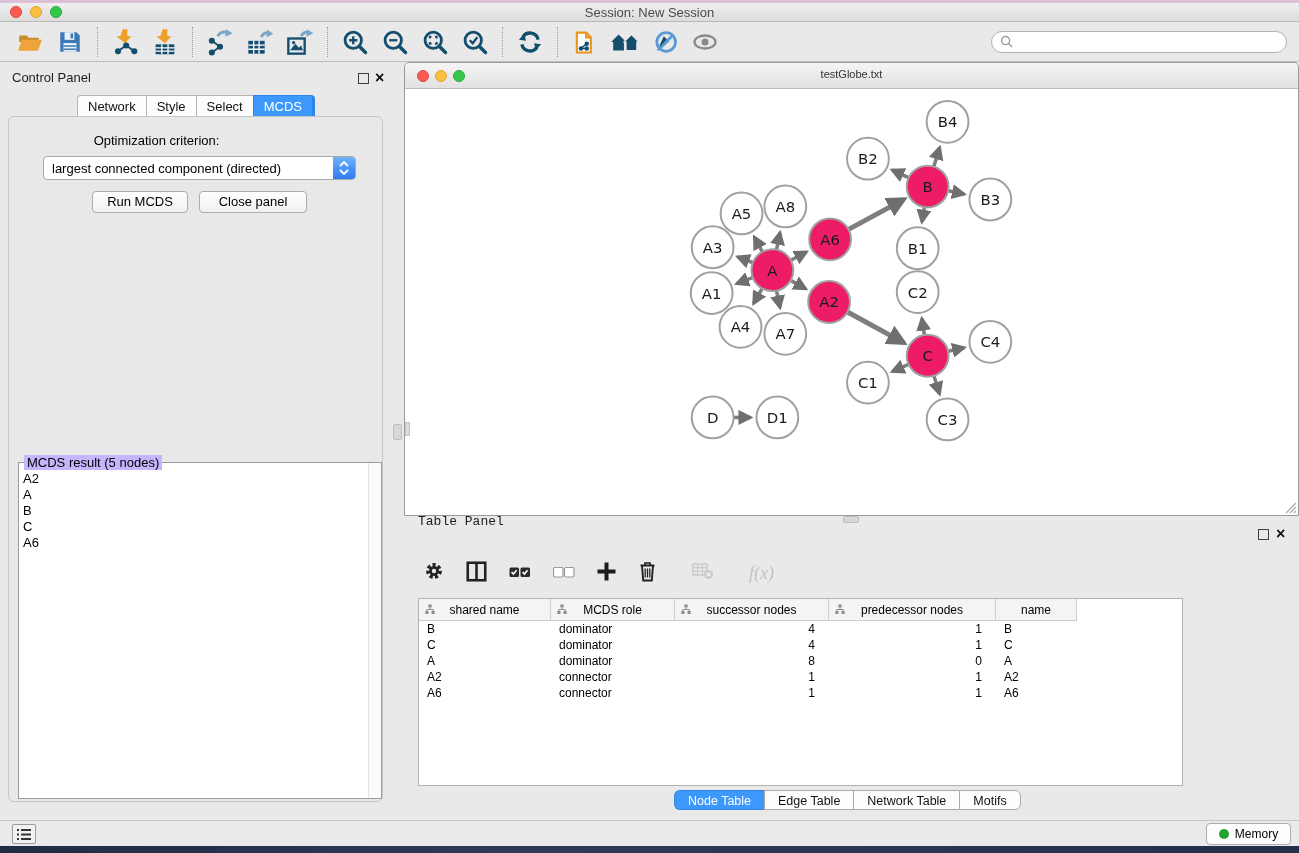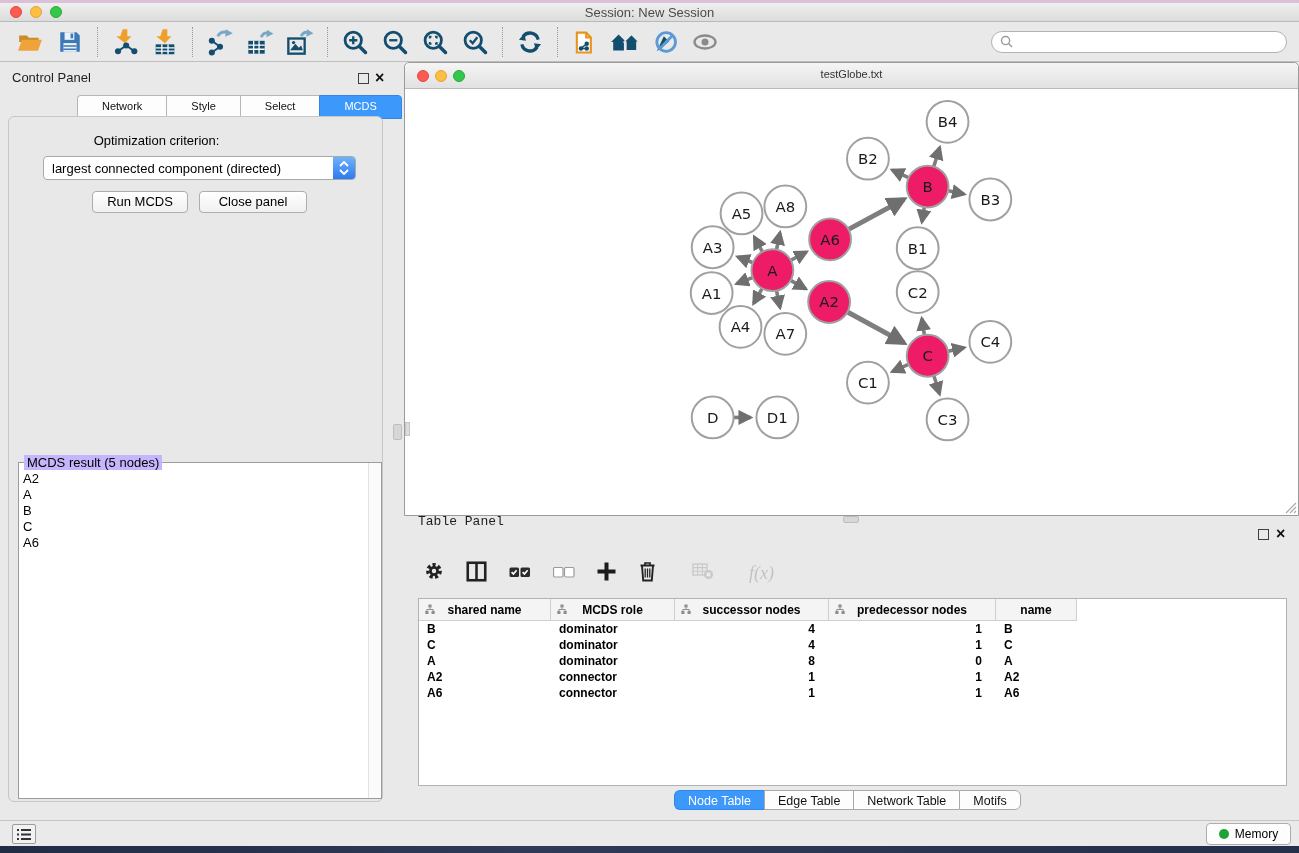--- a/index.html
+++ b/index.html
@@ -28,24 +28,24 @@
   .searchbox { margin-left:auto; margin-right:12px; width:296px; height:22px; background:#fff;
     border:1px solid #B3B3B3; border-radius:11px; display:flex; align-items:center; padding:0 8px; }
   .searchbox input { border:none; outline:none; flex:1; font-size:12px; margin-left:5px;
     font-family:"Liberation Sans",sans-serif; background:transparent; }
 
   
   .cp-title { position:absolute; left:12px; top:70px; font-size:13px; color:#1E1E1E; }
   .panel-float { position:absolute; width:11px; height:11px; border:1.5px solid #3F3F3F; }
   .panel-close { position:absolute; font-size:16px; font-weight:bold; color:#101010; line-height:14px; }
   .cp-tabs { position:absolute; left:77px; top:95px; display:flex; }
-  .cp-tab { height:24px; padding:0 24px; font-size:11px; line-height:21px; background:#FDFDFD;
+  .cp-tab { height:24px; padding:0 10px; font-size:13px; line-height:21px; background:#FDFDFD;
     border:1px solid #B6B6B6; border-right:none; color:#111; }
   .cp-tab:first-child { border-radius:4px 0 0 0; }
-  .cp-tab:last-child { border-right:1px solid #1d4ed8; border-radius:0 4px 0 0; }
+  .cp-tab:last-child { border-right:3px solid #1d4ed8; border-radius:0 4px 0 0; }
   .cp-tab.active { background:#3C98FB; color:#fff; border-color:#2F86E8; }
   .cp-body { position:absolute; left:8px; top:116px; width:375px; height:686px;
     background:#E8E8E8; border:1px solid #C6C6C6; border-radius:6px; }
   .opt-label { position:absolute; left:8px; top:133px; width:297px; text-align:center;
     font-size:13px; color:#000; }
   .combo { position:absolute; left:43px; top:156px; width:313px; height:24px; background:#fff;
     border:1px solid #A9A9A9; border-radius:4px; display:flex; align-items:center; }
   .combo-text { flex:1; font-size:13px; padding-left:8px; color:#000; }
   .combo-step { width:22px; height:22px; margin:0; border-radius:0 3px 3px 0;
     background:linear-gradient(#6FB1FC,#2D7BEE); display:flex; flex-direction:column;
@@ -79,22 +79,22 @@
   .resize-grip { position:absolute; right:1px; bottom:1px; width:13px; height:13px; }
   .scroll-stub { position:absolute; left:0; top:332px; width:5px; height:14px; background:#DCDCDC;
     border:1px solid #C5C5C5; }
 
   
   .tp-title { position:absolute; left:418px; top:514px; font-size:13px; color:#1E1E1E;font-family:Liberation Mono, monospace; }
   .tp-toolbar { position:absolute; left:424px; top:556px; height:34px; display:flex;
     align-items:center; gap:22px; }
   .tp-fx { font-size:18px; font-style:italic; font-family:"Liberation Serif",serif; color:#9C9C9C; }
   .dim { opacity:.5;margin-left:13px; }
-  .tbl { position:absolute; left:418px; top:598px; width:869px; height:188px; background:#fff;
-    border:1px solid #B3B3B3; overflow:hidden;font-weight:bold; }
+  .tbl { position:absolute; left:418px; top:598px; width:765px; height:188px; background:#fff;
+    border:1px solid #B3B3B3; overflow:hidden; }
   .tbl-head { display:flex; height:22px; }
   .th { position:relative; background:#F4F4F4; border-right:1px solid #CFCFCF;
     border-bottom:1px solid #CFCFCF; font-size:12px; color:#000; display:flex;
     align-items:center; justify-content:center; }
   .th .col-icon { position:absolute; left:6px; top:5px; }
   .tbl-row { display:flex; height:16px; font-size:12px; color:#000; }
   .td { overflow:hidden; white-space:nowrap; line-height:16px; }
   .td.l { padding-left:8px; } .td.r { text-align:right; padding-right:14px; }
 
   .tp-tabs { position:absolute; left:674px; top:790px; display:flex; height:20px; }

